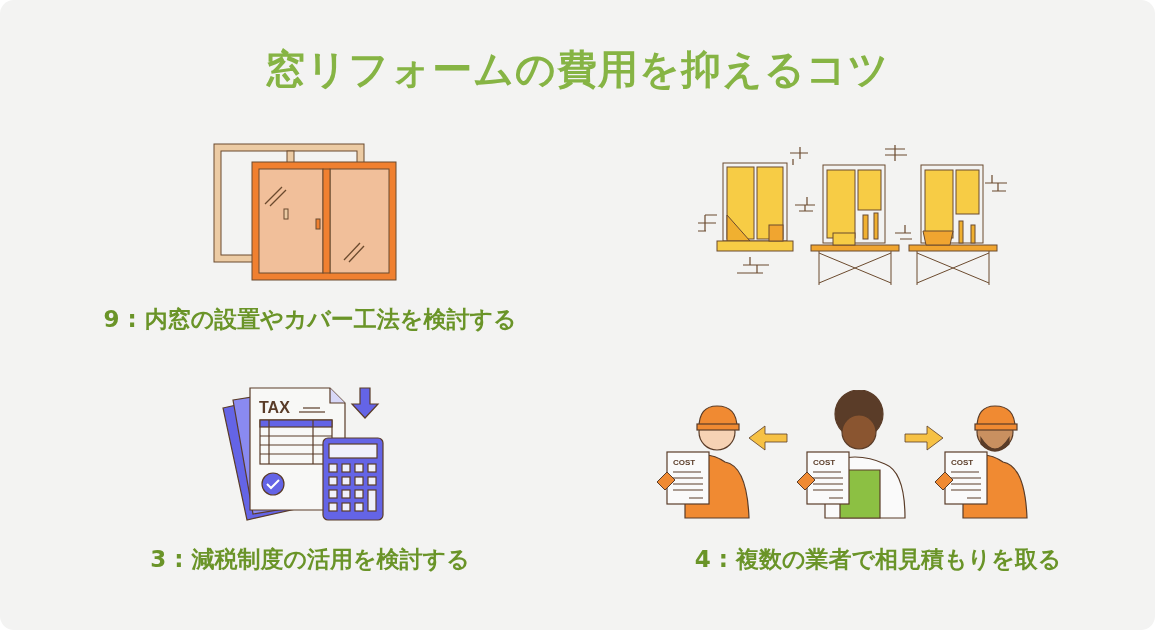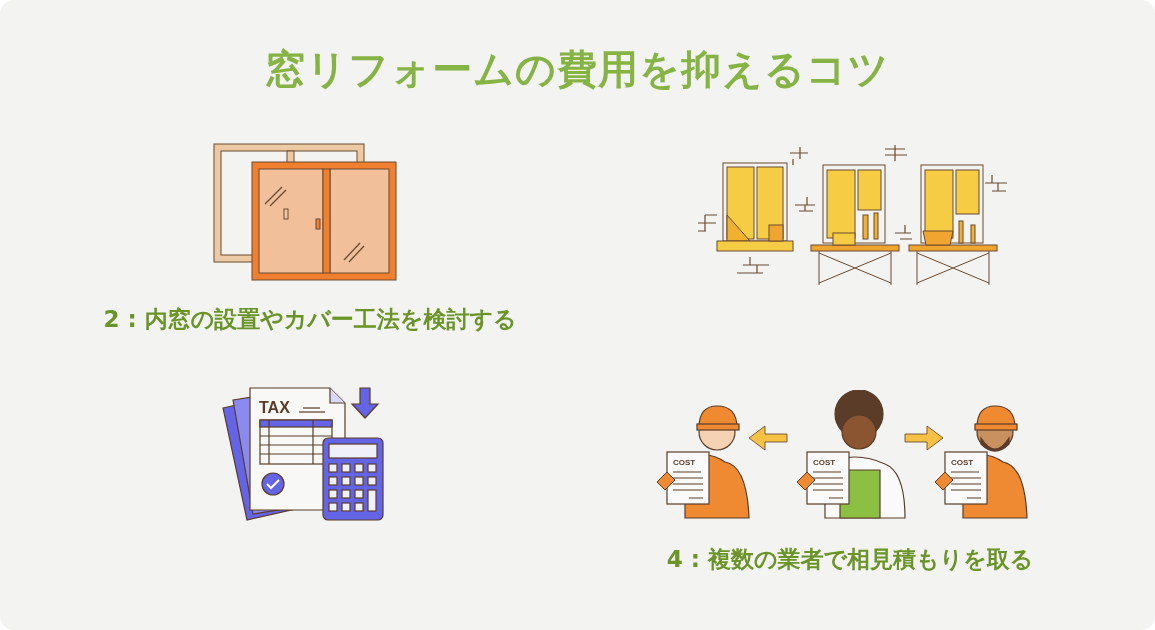--- a/index.html
+++ b/index.html
@@ -43,21 +43,21 @@
       <rect x="74" y="69" width="4" height="10" fill="#eccba4"></rect>
       <rect x="106" y="79" width="4" height="10" fill="#f08030"></rect>
     </g>
     <g stroke="#6b4a2e" stroke-width="1.3">
       <line x1="55" y1="64" x2="72" y2="47"></line>
       <line x1="60" y1="66" x2="76" y2="50"></line>
       <line x1="134" y1="120" x2="150" y2="103"></line>
       <line x1="139" y1="122" x2="154" y2="106"></line>
     </g>
   </svg>
-  <div class="caption" style="left:80px;top:304px;width:460px">2 : 内窓の設置やカバー工法を検討する</div>
+  <div class="caption" style="left:80px;top:304px;width:460px">9 : 内窓の設置やカバー工法を検討する</div>
 
   <svg class="illus" style="left:695px;top:145px" width="320" height="140" viewBox="0 0 320 140">
     <g stroke="#6b4a2e" stroke-width="1.2" fill="none">
 
       <path d="M95 8h18M105 2v12M98 14v6"></path>
       <path d="M190 4h20M200 0v10M190 10h22M200 10v6"></path>
       <path d="M3 78h18M10 70h12M10 70v16M3 86h8"></path>
       <path d="M100 60h20M112 52v8M104 66h14M110 60v6"></path>
       <path d="M48 120h26M55 112v8M42 128h26M62 120v8"></path>
       <path d="M200 88h16M210 80v8M205 94h12"></path>
@@ -137,20 +137,21 @@
         <rect x="114" y="112" width="8" height="8"></rect>
           <rect x="127" y="112" width="8" height="8"></rect>
           <rect x="140" y="112" width="8" height="8"></rect>
           <rect x="153" y="112" width="8" height="21"></rect>
         <rect x="114" y="125" width="8" height="8"></rect>
           <rect x="127" y="125" width="8" height="8"></rect>
           <rect x="140" y="125" width="8" height="8"></rect>
       </g>
     </g>
   </svg>
+  <div class="caption" style="left:120px;top:544px;width:380px">3 : 減税制度の活用を検討する</div>
 
   <svg class="illus" style="left:645px;top:390px" width="410" height="130" viewBox="0 0 410 130">
     <defs>
       <g id="doc">
         <rect x="0" y="0" width="42" height="52" fill="#fafafa" stroke="#5a3c28" stroke-width="1.2"></rect>
         <line x1="6" y1="20" x2="34" y2="20" stroke="#5a3c28"></line>
         <line x1="6" y1="26" x2="36" y2="26" stroke="#5a3c28"></line>
         <line x1="6" y1="32" x2="36" y2="32" stroke="#5a3c28"></line>
         <line x1="6" y1="38" x2="36" y2="38" stroke="#5a3c28"></line>
         <line x1="22" y1="46" x2="36" y2="46" stroke="#5a3c28"></line>
@@ -189,15 +190,15 @@
       <circle cx="350" cy="42" r="18" fill="#c99060"></circle>
       <path d="M336 48 q14 22 28 0 v6 q-14 14 -28 0 z" fill="#5a3c28"></path>
       <path d="M332 38 q0 -22 18 -22 q20 0 20 22 z" fill="#f08a32"></path>
       <rect x="330" y="34" width="42" height="6" fill="#f08a32"></rect>
     </g>
     <g transform="translate(300,62)">
         <use href="#doc"></use>
       </g>
     <text x="306" y="75" font-family="Liberation Sans, sans-serif" font-weight="bold" font-size="8" fill="#5a3c28">COST</text>
   </svg>
-  <div class="caption" style="left:640px;top:544px;width:420px">4 : 複数の業者で相見積もりを取る</div>
+  <div class="caption" style="left:668px;top:544px;width:420px">4 : 複数の業者で相見積もりを取る</div>
 
 </div>
 
 </body></html>

